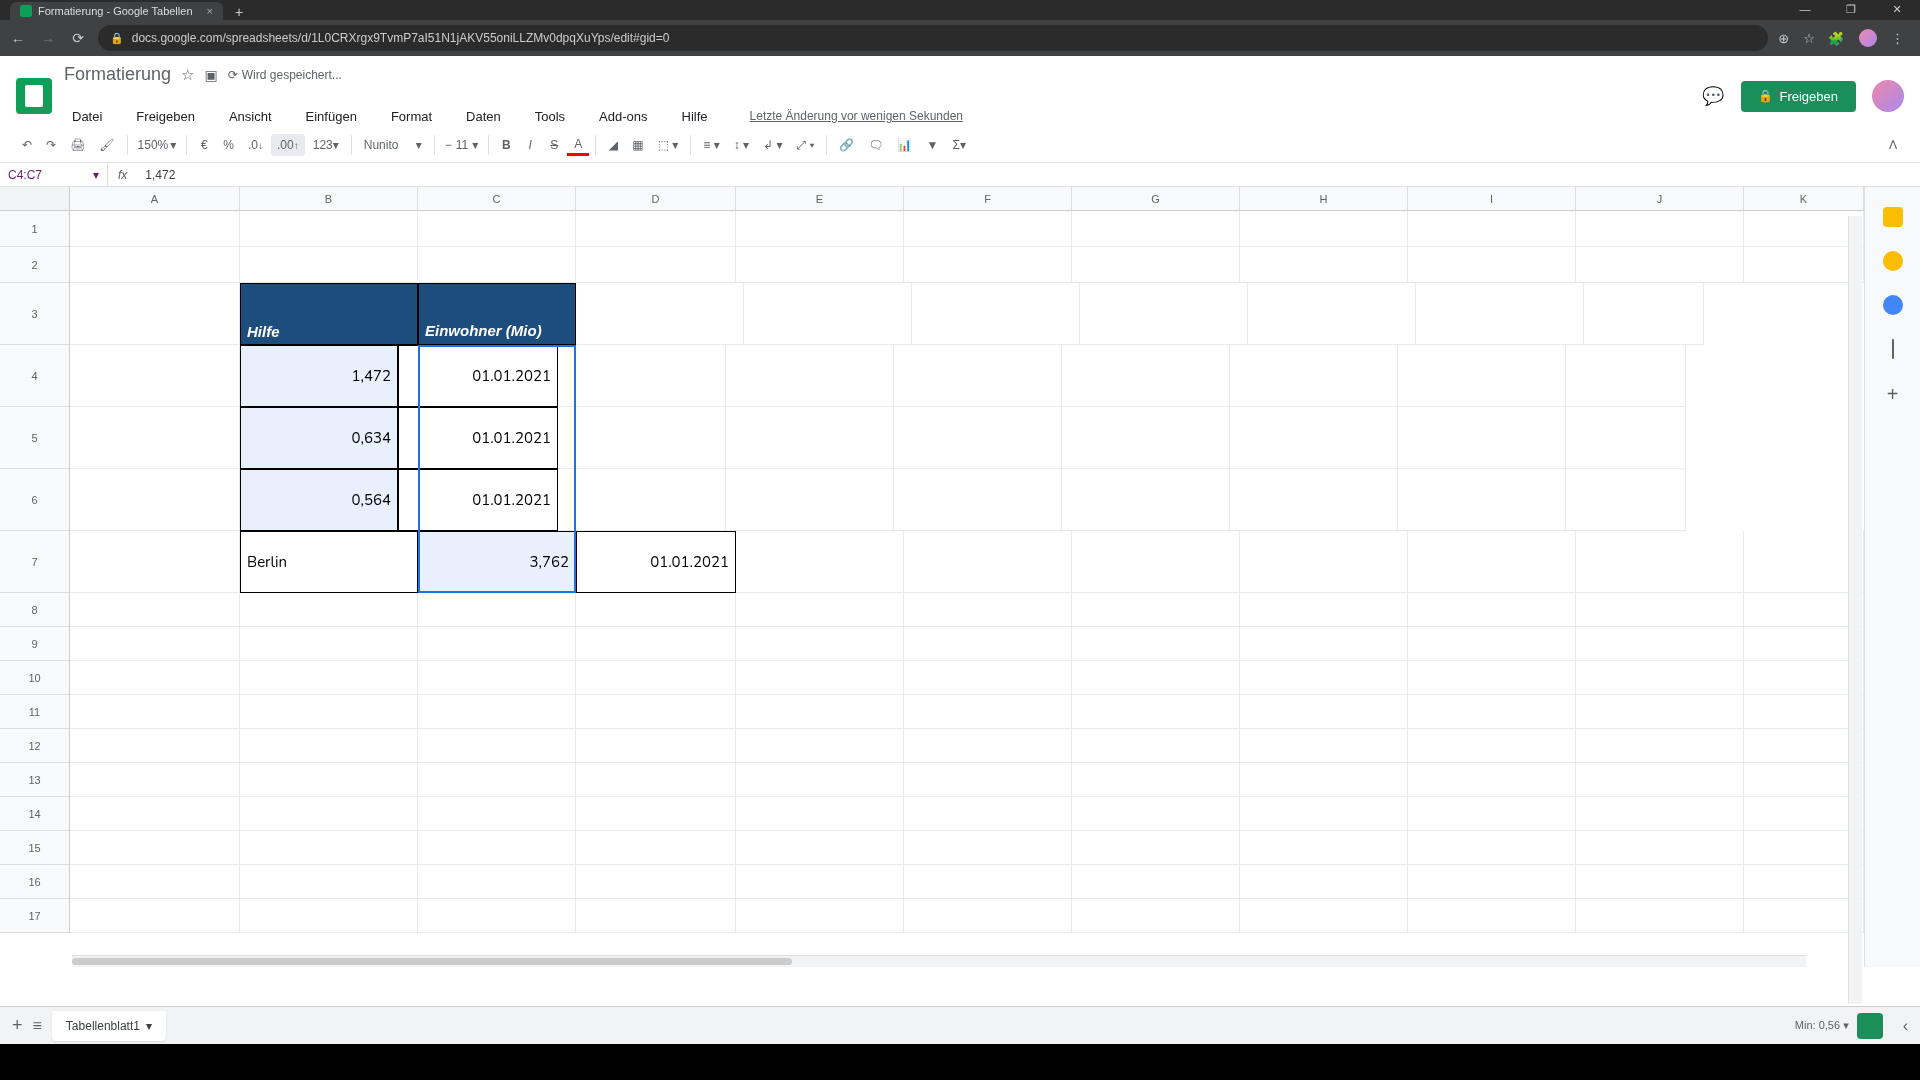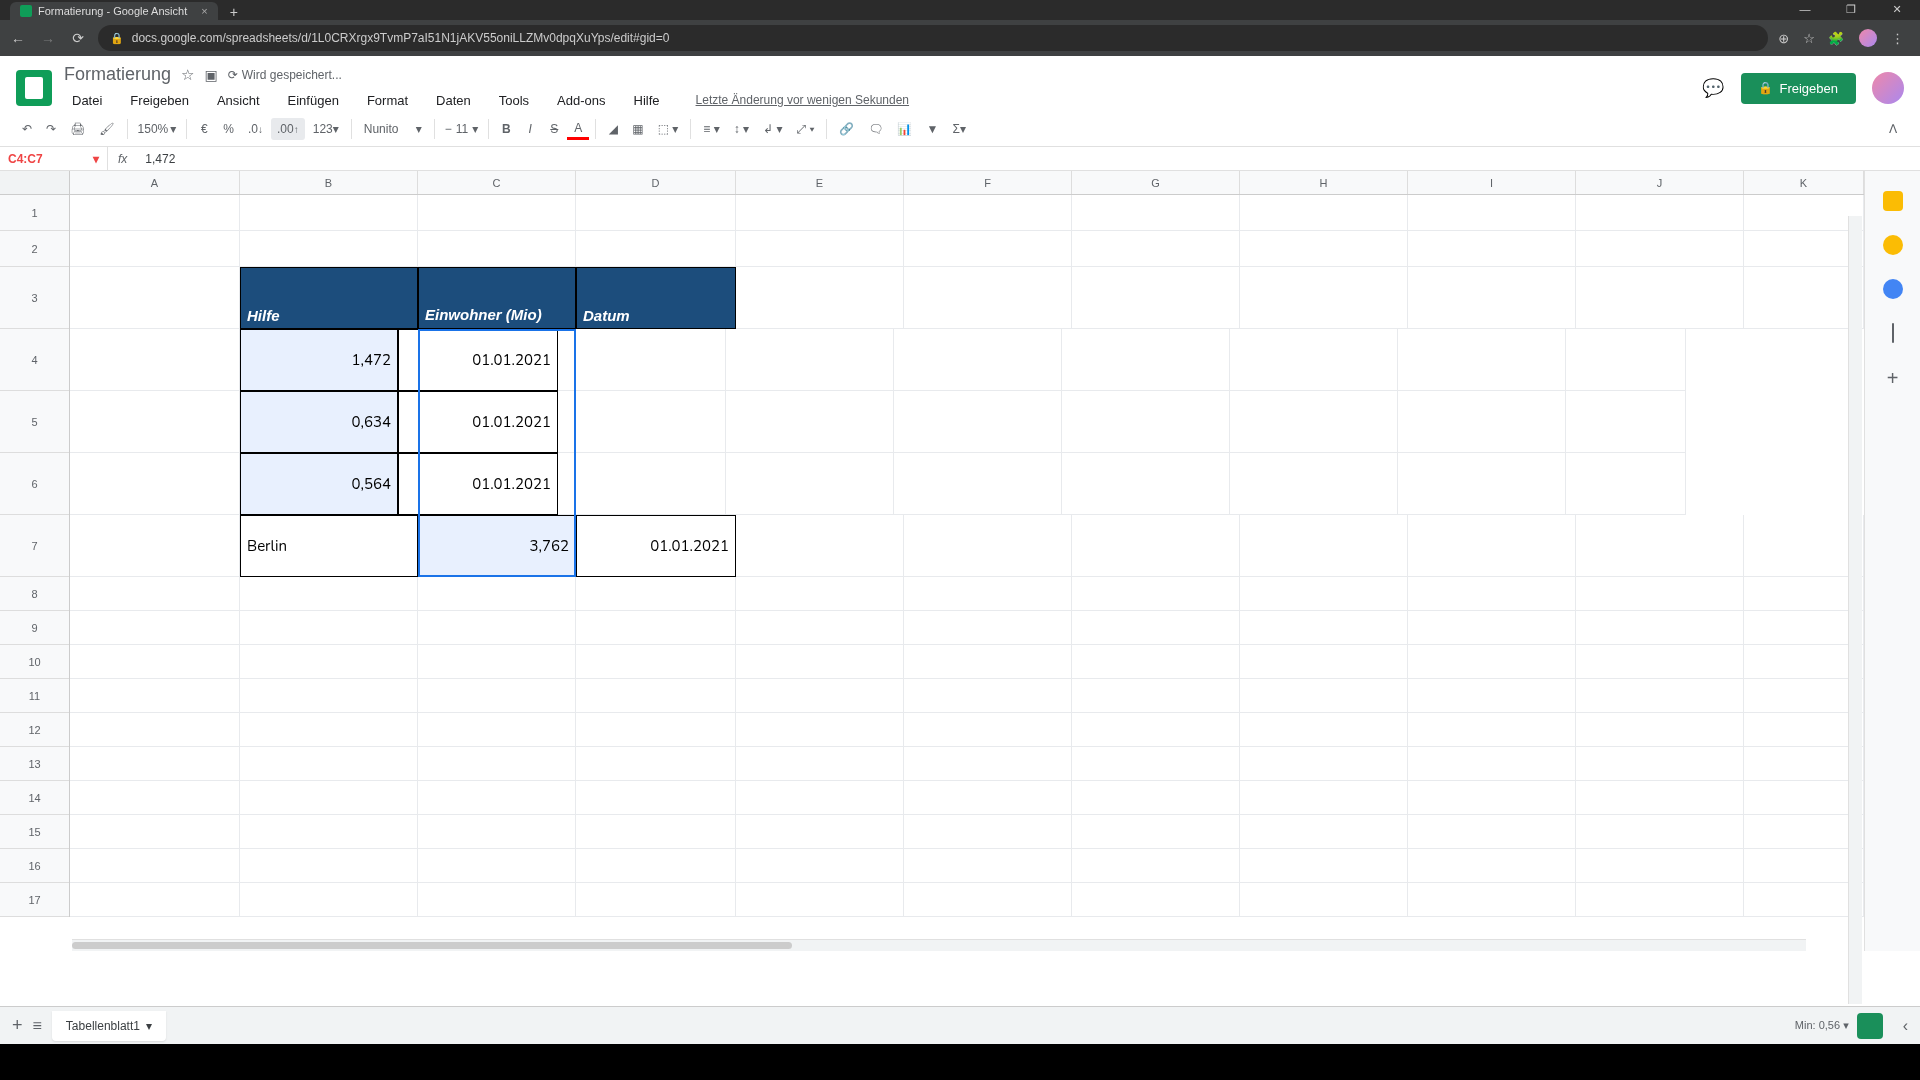--- a/index.html
+++ b/index.html
@@ -26,41 +26,41 @@
 .sheets-wrap { background: #fff; }
 .sheets-header { display: flex; align-items: center; padding: 8px 16px 0 16px; gap: 12px; }
 .sheets-logo { width: 36px; height: 36px; background: #0f9d58; border-radius: 4px; display: flex; align-items: center; justify-content: center; }
 .sheets-logo::before { content: ""; width: 18px; height: 22px; background: #fff; border-radius: 2px; }
 .title-area { flex: 1; }
 .doc-title-row { display: flex; align-items: center; gap: 10px; }
 .doc-title { font-size: 18px; color: #5f6368; }
 .star { color: #5f6368; font-size: 15px; }
 .folder-icon { color: #5f6368; font-size: 14px; }
 .save-status { color: #5f6368; font-size: 12px; display: flex; align-items: center; gap: 4px; }
-.menu-bar { display: flex; gap: 12px; font-size: 13px; color: #202124; margin-top: 4px; }
+.menu-bar { display: flex; gap: 18px; font-size: 13px; color: #202124; margin-top: 20px; }
 .menu-bar span { padding: 4px 8px; cursor: pointer; }
 .last-change { color: #5f6368; text-decoration: underline; font-size: 12px; margin-left: 8px; padding: 4px; }
 .header-right { display: flex; align-items: center; gap: 16px; }
 .comment-btn { font-size: 18px; color: #5f6368; }
 .share-btn { background: #1a8f5a; color: #fff; padding: 8px 18px; border-radius: 4px; font-size: 13px; font-weight: 500; display: flex; align-items: center; gap: 6px; }
 .share-btn::before { content: "🔒"; font-size: 12px; }
 .avatar { width: 32px; height: 32px; border-radius: 50%; background: linear-gradient(135deg,#e8a,#a8e); }
 
 
 .toolbar { display: flex; align-items: center; padding: 6px 16px; border-bottom: 1px solid #e0e0e0; gap: 2px; font-size: 12px; color: #5f6368; }
 .tb-btn { padding: 4px 6px; cursor: pointer; display: flex; align-items: center; justify-content: center; min-width: 22px; }
 .tb-sep { width: 1px; height: 20px; background: #e0e0e0; margin: 0 4px; }
 .zoom-sel { display: flex; align-items: center; gap: 2px; padding: 0 4px; }
 .font-sel { display: flex; align-items: center; gap: 2px; padding: 0 6px; min-width: 70px; }
 .size-sel { display: flex; align-items: center; gap: 4px; padding: 0 4px; }
 .toolbar-right { margin-left: auto; }
 
 
 .fx-bar { display: flex; align-items: center; border-bottom: 1px solid #e0e0e0; height: 24px; }
-.name-box { width: 108px; border-right: 1px solid #e0e0e0; padding: 0 8px; font-size: 12px; color: #ef4444; display: flex; align-items: center; justify-content: space-between; height: 100%; font-weight: bold; }
+.name-box { width: 108px; border-right: 1px solid #e0e0e0; padding: 0 8px; font-size: 12px; color: #701a75; display: flex; align-items: center; justify-content: space-between; height: 100%; }
 .fx-label { padding: 0 10px; font-style: italic; color: #5f6368; font-size: 12px; }
 .fx-input { padding: 0 8px; font-size: 12px; color: #3c4043; }
 
 
 .grid-container { display: flex; height: 780px; }
 .main-grid { flex: 1; position: relative; overflow: hidden; }
 .col-headers { display: flex; height: 24px; border-bottom: 1px solid #ccc; background: #f8f9fa; }
 .corner { width: 72px; border-right: 1px solid #ccc; background: #f1f3f4; }
 .col-h { border-right: 1px solid #ddd; display: flex; align-items: center; justify-content: center; font-size: 11px; color: #5f6368; background: #f8f9fa; }
 .rows { display: flex; }
@@ -97,21 +97,21 @@
 
 <div class="browser-top">
   <div class="win-controls">
     <div class="win-btn">—</div>
     <div class="win-btn">❐</div>
     <div class="win-btn">✕</div>
   </div>
   <div class="tab-bar">
     <div class="tab">
       <span class="tab-favicon"></span>
-      <span>Formatierung - Google Ansicht</span>
+      <span>Formatierung - Google Tabellen</span>
       <span class="tab-close">×</span>
     </div>
     <span class="new-tab">+</span>
   </div>
   <div class="addr-bar">
     <span class="nav-btn">←</span>
     <span class="nav-btn" style="opacity:.4">→</span>
     <span class="nav-btn">⟳</span>
     <div class="url-box">
       <span class="lock">🔒</span>
@@ -282,21 +282,20 @@
               <div class="cell" style="width: 168px; height: 36px;"></div>
               <div class="cell" style="width: 168px; height: 36px;"></div>
               <div class="cell" style="width: 168px; height: 36px;"></div>
               <div class="cell" style="width: 168px; height: 36px;"></div>
               <div class="cell" style="width: 120px; height: 36px;"></div>
             </div>
             <div class="cell-row" style="height: 62px;">
               <div class="cell" style="width: 170px; height: 62px;"></div>
               <div class="cell hdr-cell" style="width: 178px; height: 62px;">Hilfe</div>
               <div class="cell hdr-cell" style="width: 158px; height: 62px; white-space: normal; line-height: 1.2;">Einwohner (Mio)</div>
-              <div class="cell hdr-cell" style="width: 160px; height: 62px;">Datum</div>
               <div class="cell" style="width: 168px; height: 62px;"></div>
               <div class="cell" style="width: 168px; height: 62px;"></div>
               <div class="cell" style="width: 168px; height: 62px;"></div>
               <div class="cell" style="width: 168px; height: 62px;"></div>
               <div class="cell" style="width: 168px; height: 62px;"></div>
               <div class="cell" style="width: 168px; height: 62px;"></div>
               <div class="cell" style="width: 120px; height: 62px;"></div>
             </div>
             <div class="cell-row" style="height: 62px;">
               <div class="cell" style="width: 170px; height: 62px;"></div>

